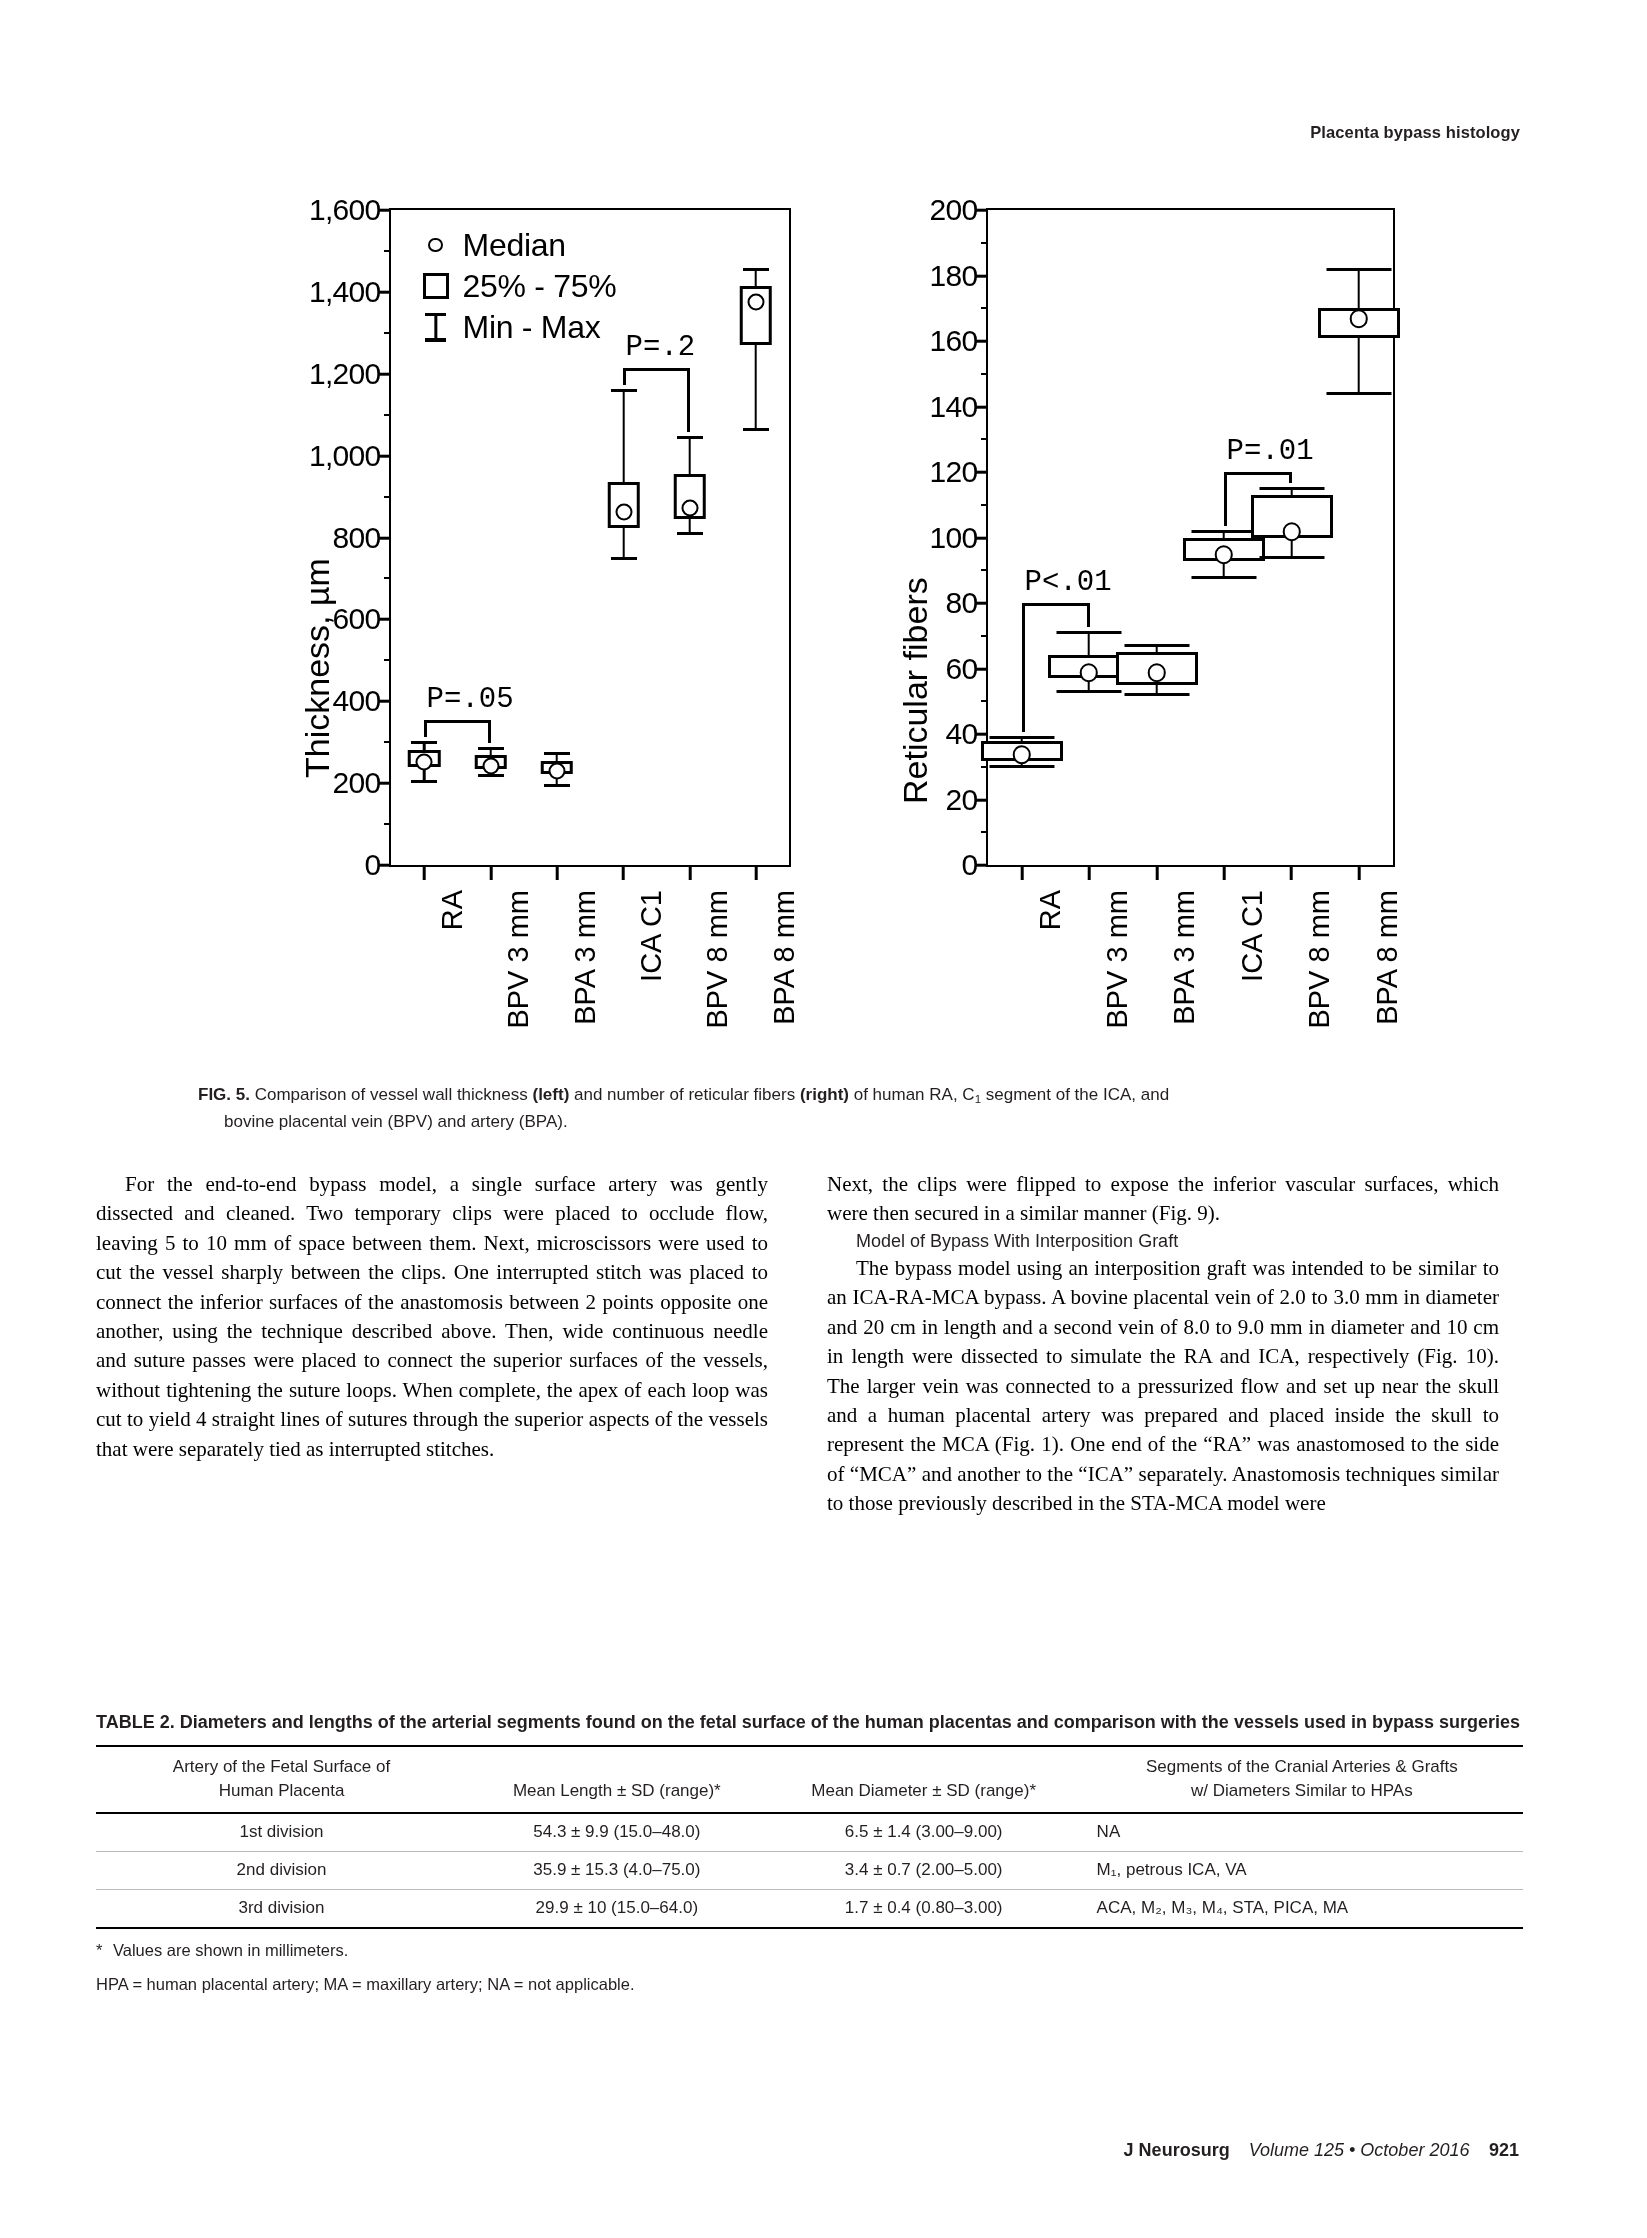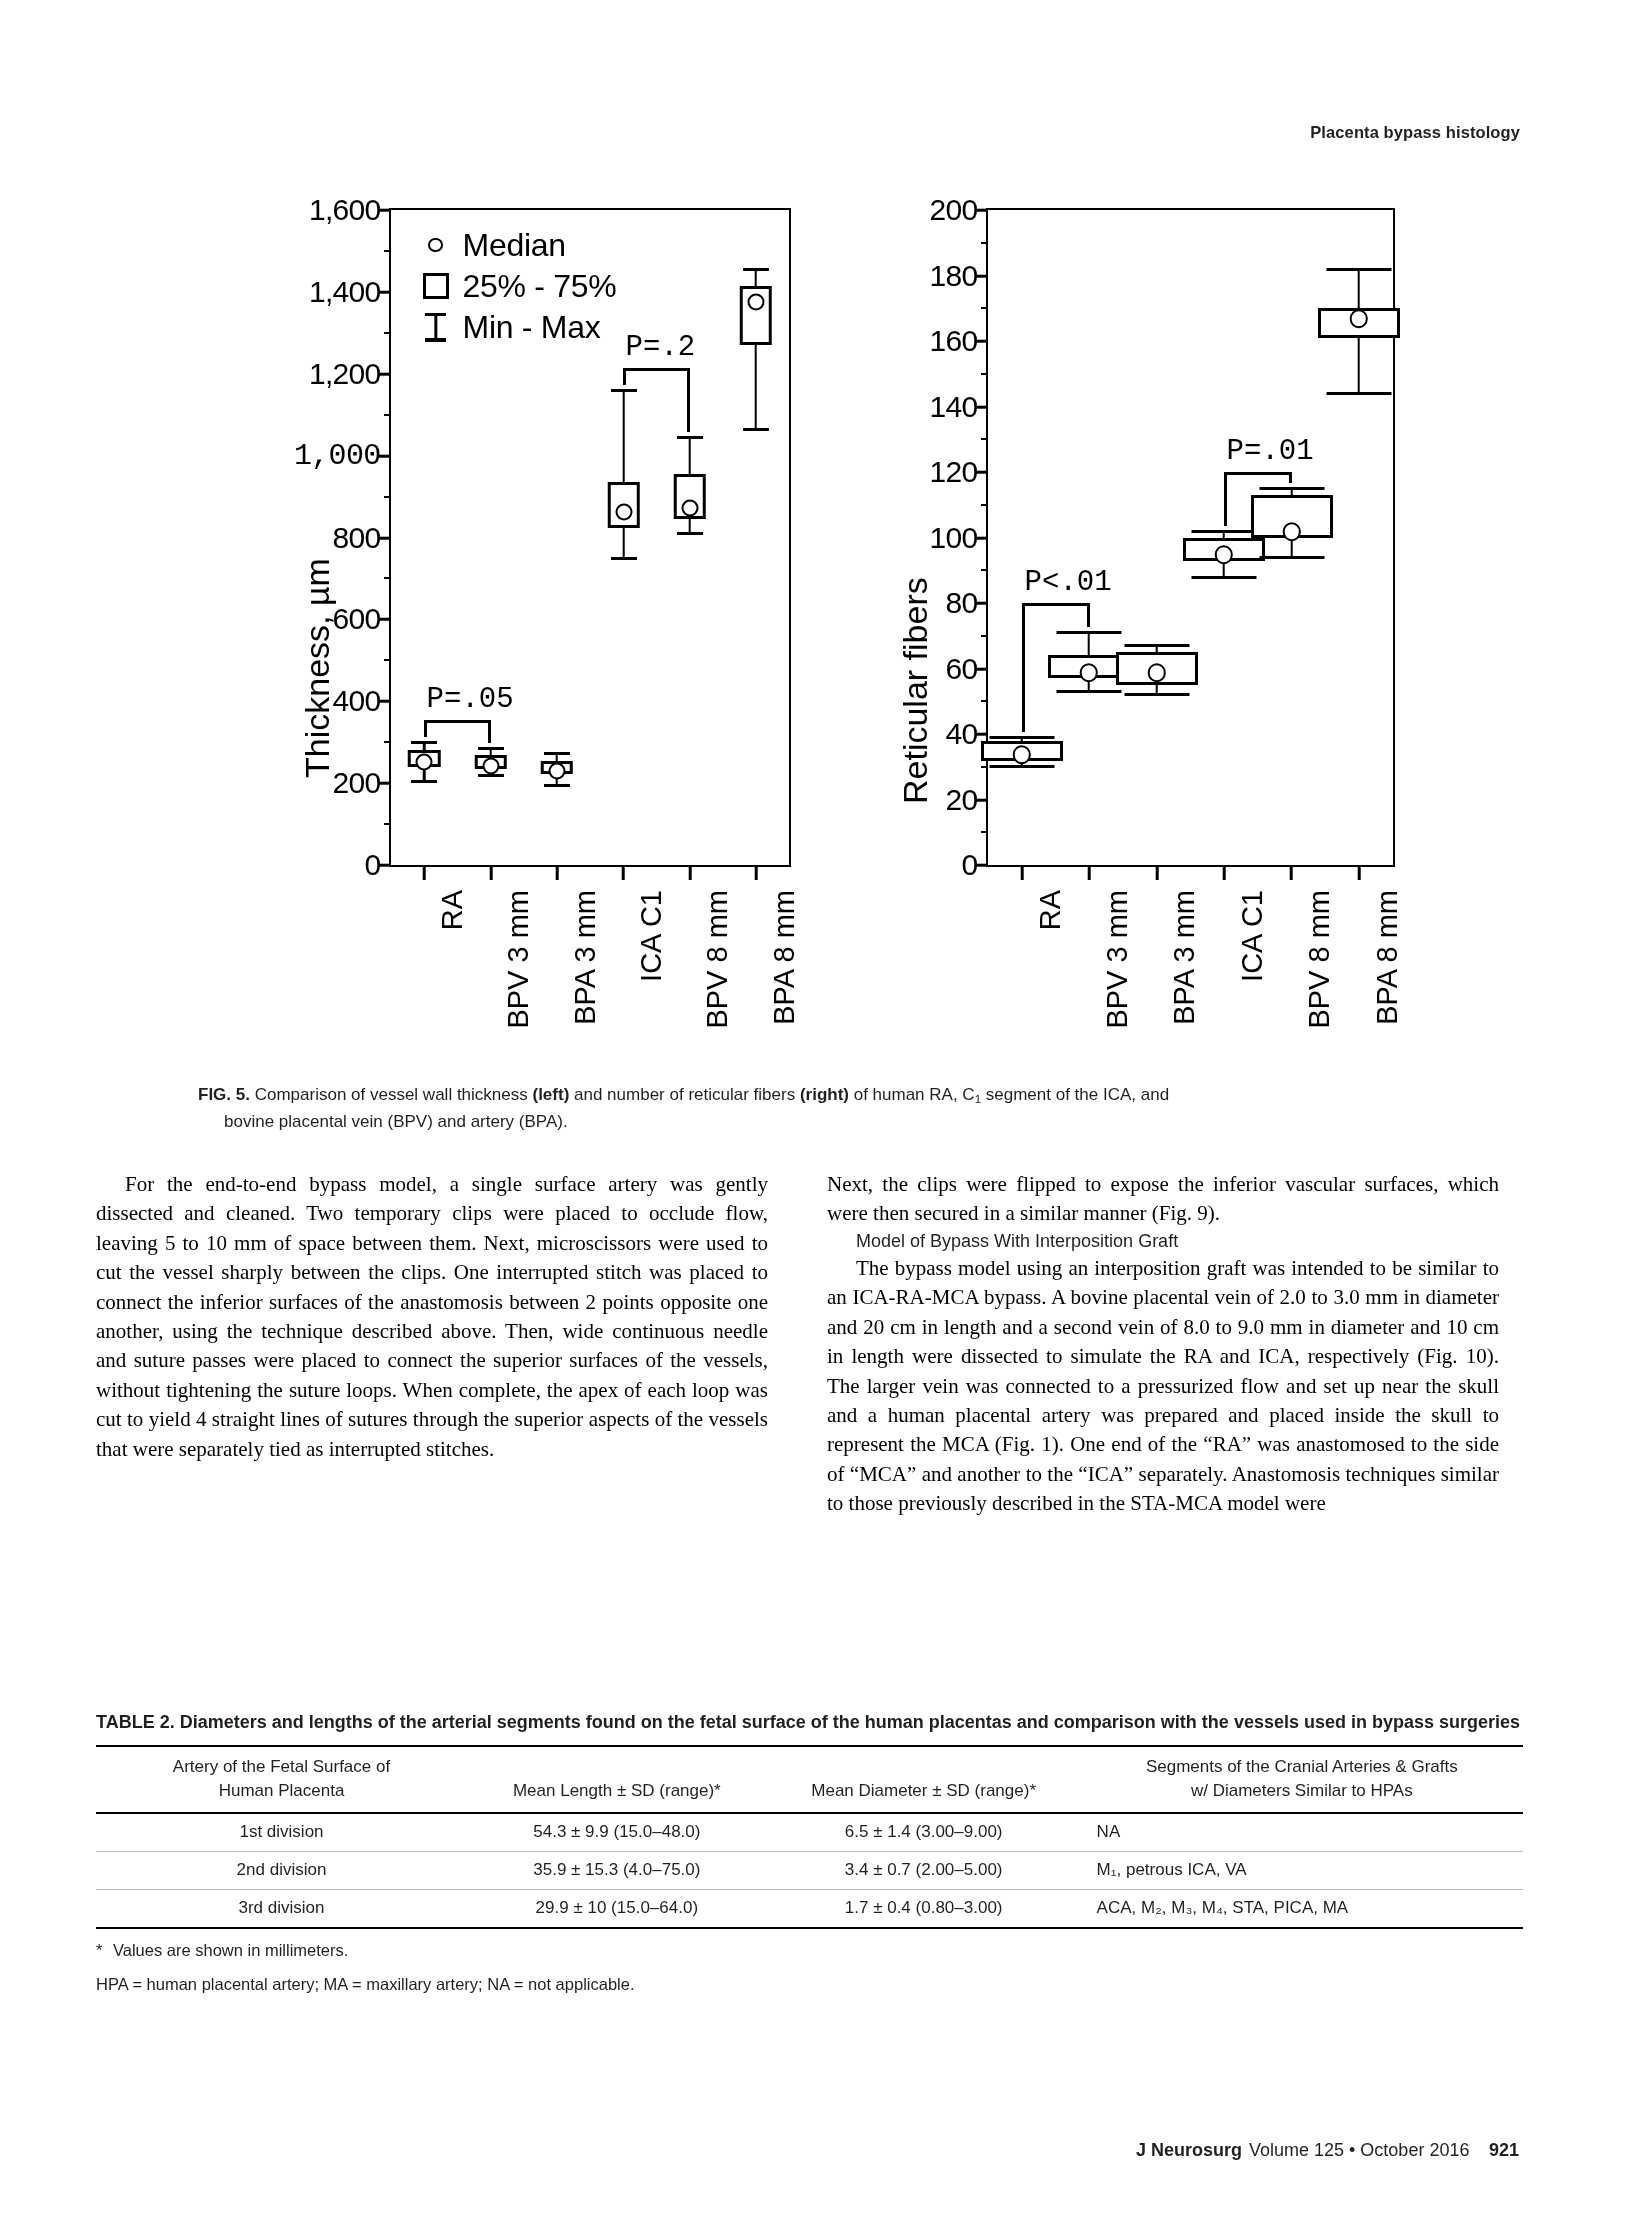--- a/index.html
+++ b/index.html
@@ -192,21 +192,21 @@
           <div class="ytick" style="top: 491px;"></div>
           <div class="ylab" style="top: 491px;">400</div>
           <div class="yminor" style="top: 450px;"></div>
           <div class="ytick" style="top: 409px;"></div>
           <div class="ylab" style="top: 409px;">600</div>
           <div class="yminor" style="top: 368px;"></div>
           <div class="ytick" style="top: 328px;"></div>
           <div class="ylab" style="top: 328px;">800</div>
           <div class="yminor" style="top: 287px;"></div>
           <div class="ytick" style="top: 246px;"></div>
-          <div class="ylab" style="top: 246px; font-family: Liberation Mono, monospace;">1,000</div>
+          <div class="ylab" style="top: 246px;">1,000</div>
           <div class="yminor" style="top: 205px;"></div>
           <div class="ytick" style="top: 164px;"></div>
           <div class="ylab" style="top: 164px;">1,200</div>
           <div class="yminor" style="top: 123px;"></div>
           <div class="ytick" style="top: 82px;"></div>
           <div class="ylab" style="top: 82px;">1,400</div>
           <div class="yminor" style="top: 41px;"></div>
           <div class="ytick" style="top: 0px;"></div>
           <div class="ylab" style="top: 0px;">1,600</div>
           <div class="xtick" style="left: 33px;"></div>
@@ -439,18 +439,18 @@
           <td class="l">ACA, M₂, M₃, M₄, STA, PICA, MA</td>
         </tr>
       </tbody>
     </table>
     <div class="fn"><span class="star">*</span><span>Values are shown in millimeters.</span></div>
     <div class="fn">HPA = human placental artery; MA = maxillary artery; NA = not applicable.</div>
   </div>
 
   <div class="footer">
     <span class="j">J Neurosurg</span>
-    <span style="margin-left:2px;">Volume 125 • October 2016</span>
+    <span style="margin-left:14px;font-style:italic;">Volume 125 • October 2016</span>
     <span class="pg">921</span>
   </div>
 
 </div>
 
 
 </body></html>

